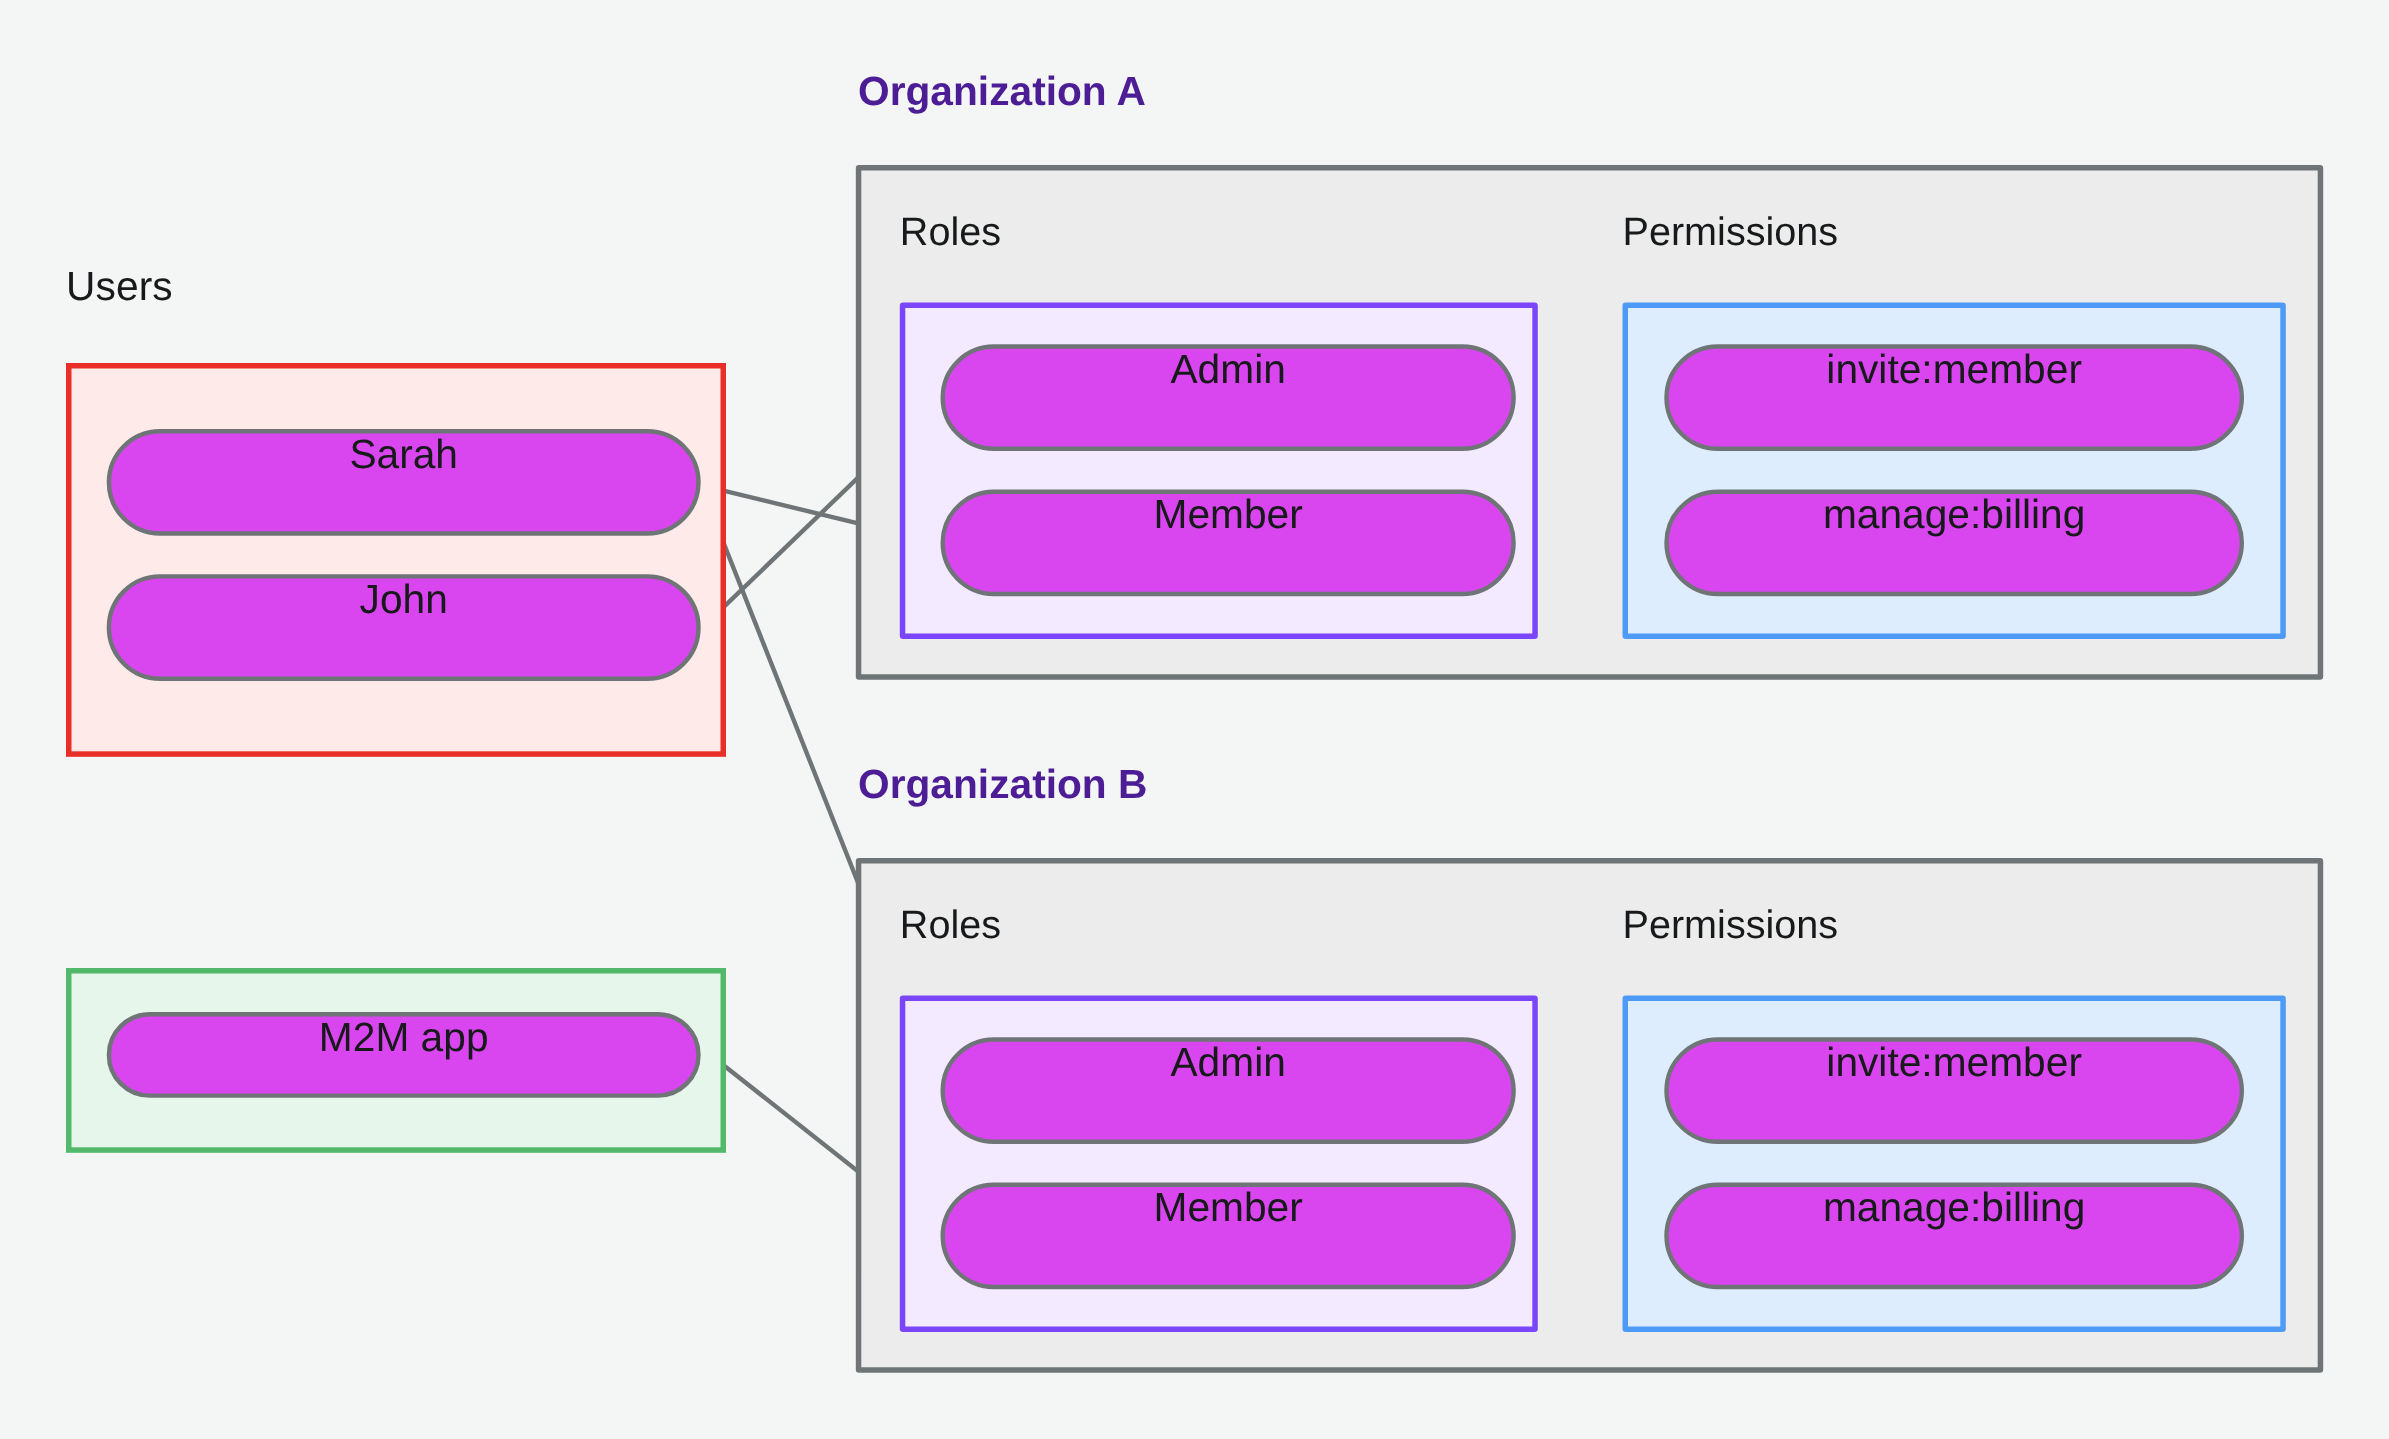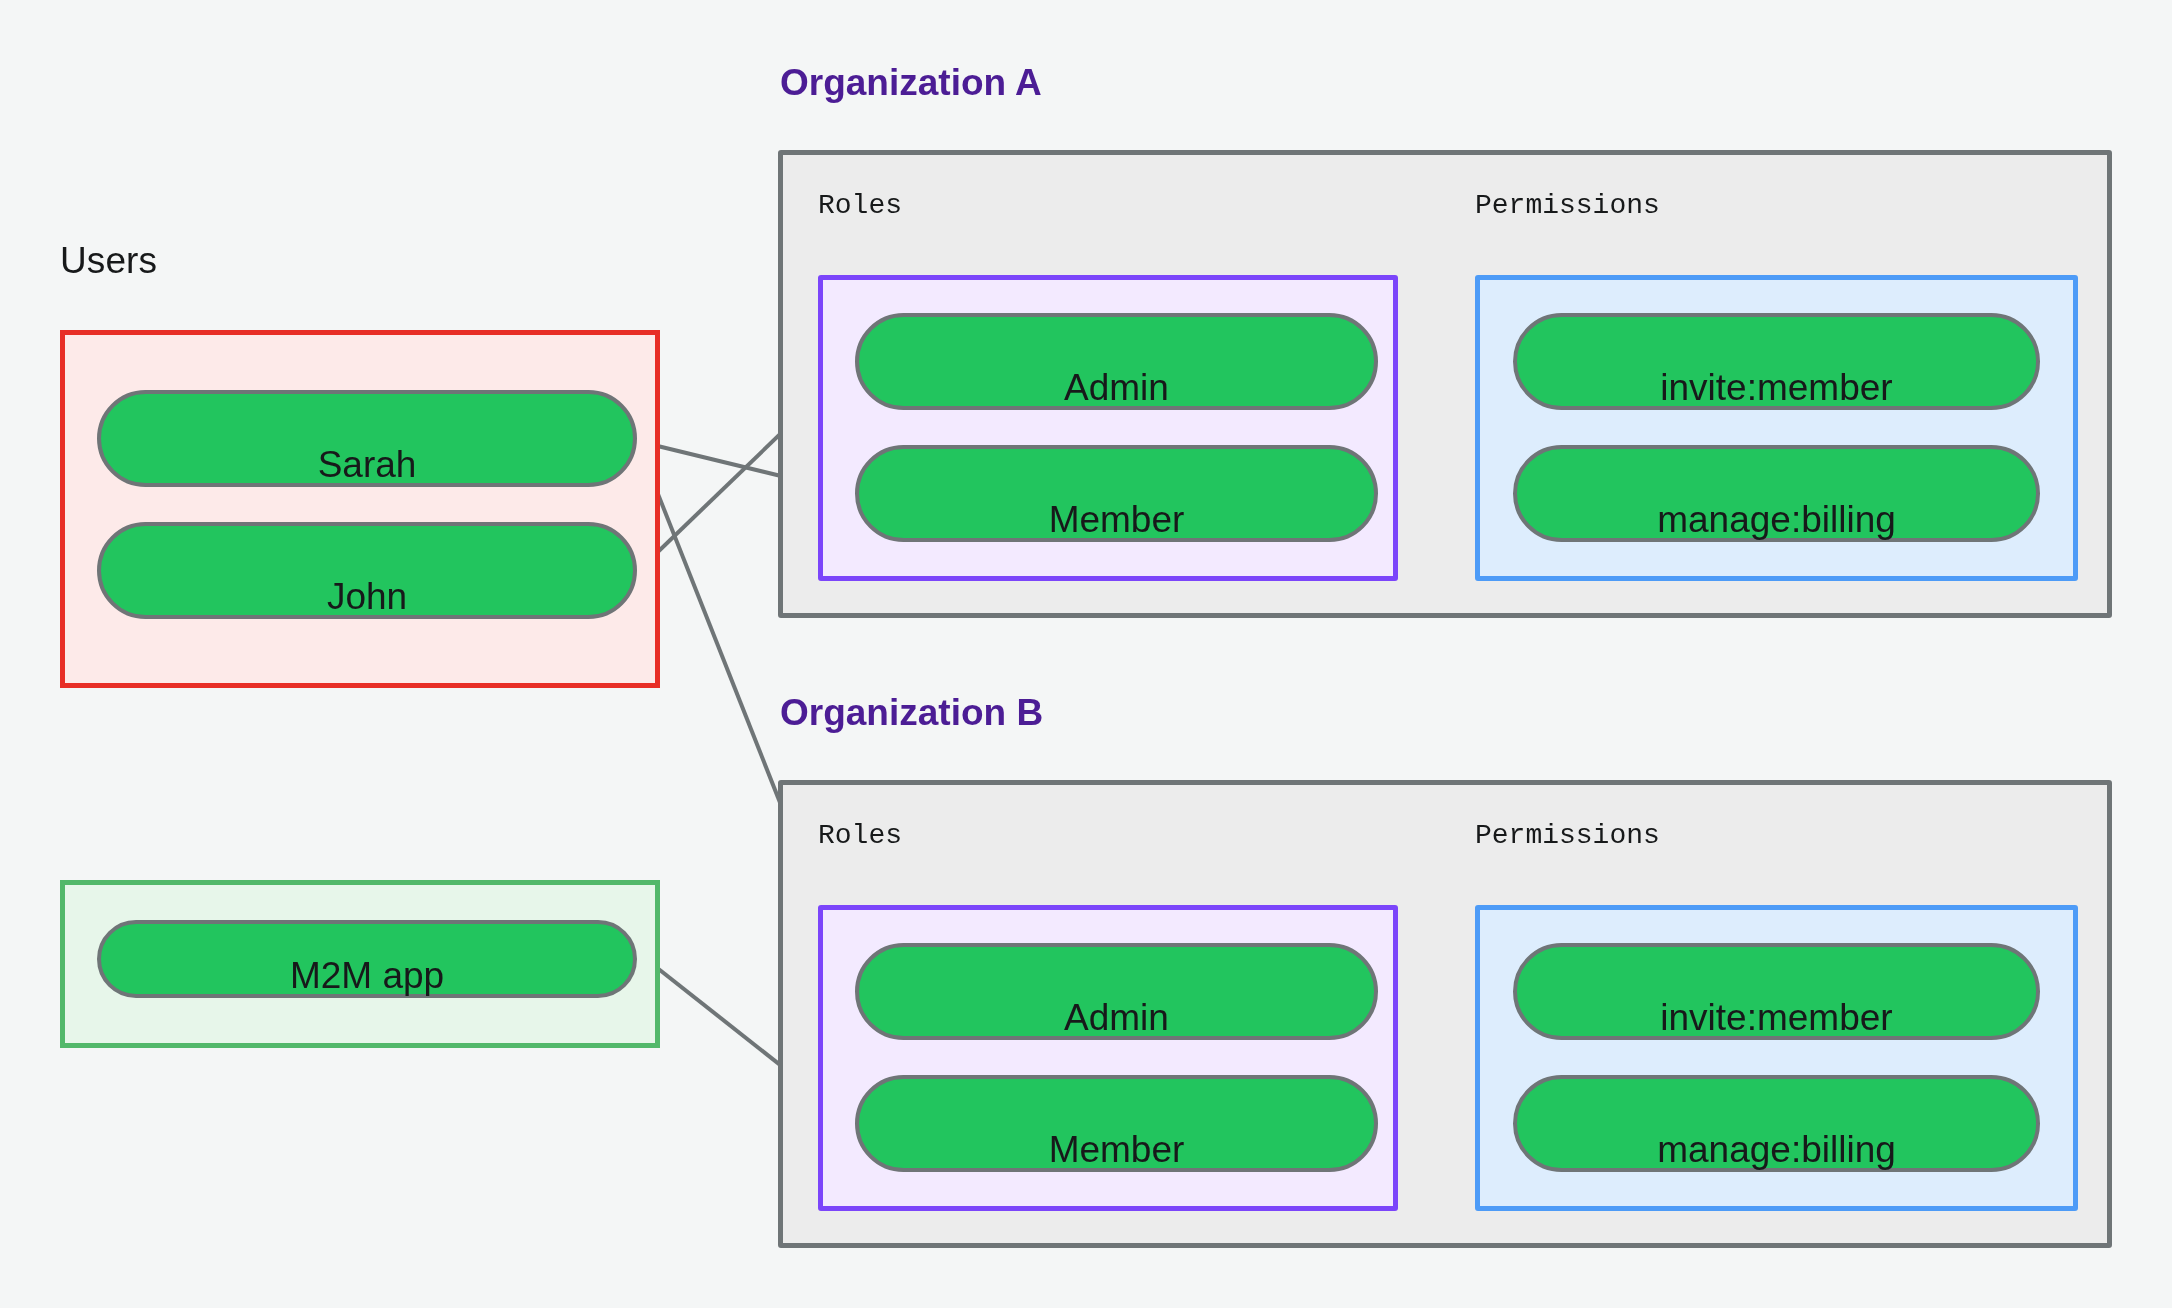--- a/index.html
+++ b/index.html
@@ -35,25 +35,24 @@
   }
   .org-title {
     position: absolute;
     font-size: 37px;
     font-weight: 700;
     color: #4c1d95;
     white-space: nowrap;
   }
   .sub-title {
     position: absolute;
-    font-size: 28px;
+    font-size: 36px;
     font-weight: 400;
     color: #17191a;
     white-space: nowrap;
-    font-family: Liberation Mono, monospace;
   }
   .box {
     position: absolute;
     box-sizing: border-box;
   }
   .box-users {
     border: 5px solid #e82e26;
     background: #fdeae9;
   }
   .box-m2m {
@@ -71,25 +70,25 @@
     border-radius: 3px;
   }
   .box-perms {
     border: 5px solid #4d9bf7;
     background: #ddedfd;
     border-radius: 3px;
   }
   .pill {
     position: absolute;
     box-sizing: border-box;
-    background: #22c55e;
+    background: #d946ef;
     border: 4px solid #6f7577;
     border-radius: 999px;
     display: flex;
-    align-items: flex-end;
+    align-items: flex-start;
     justify-content: center;
     font-size: 37px;
     color: #17191a;
     z-index: 5;
   }
   .pill-label {
     line-height: 1;
     white-space: nowrap;
   }
 </style>

